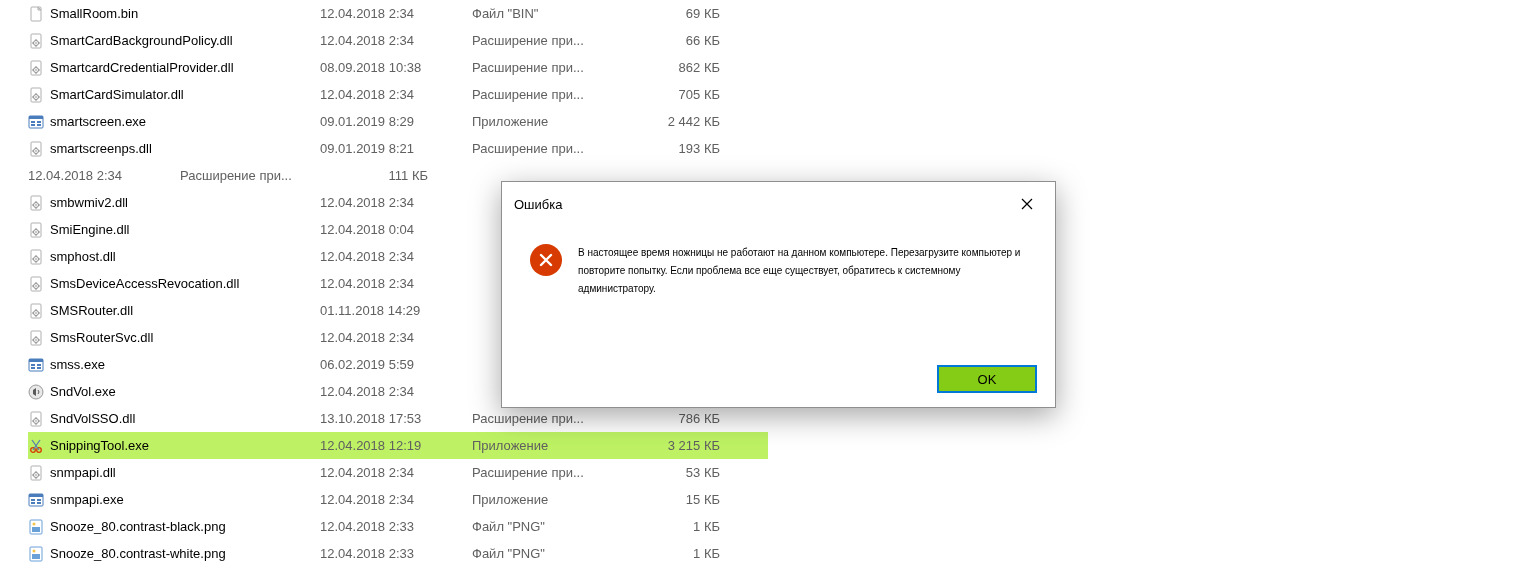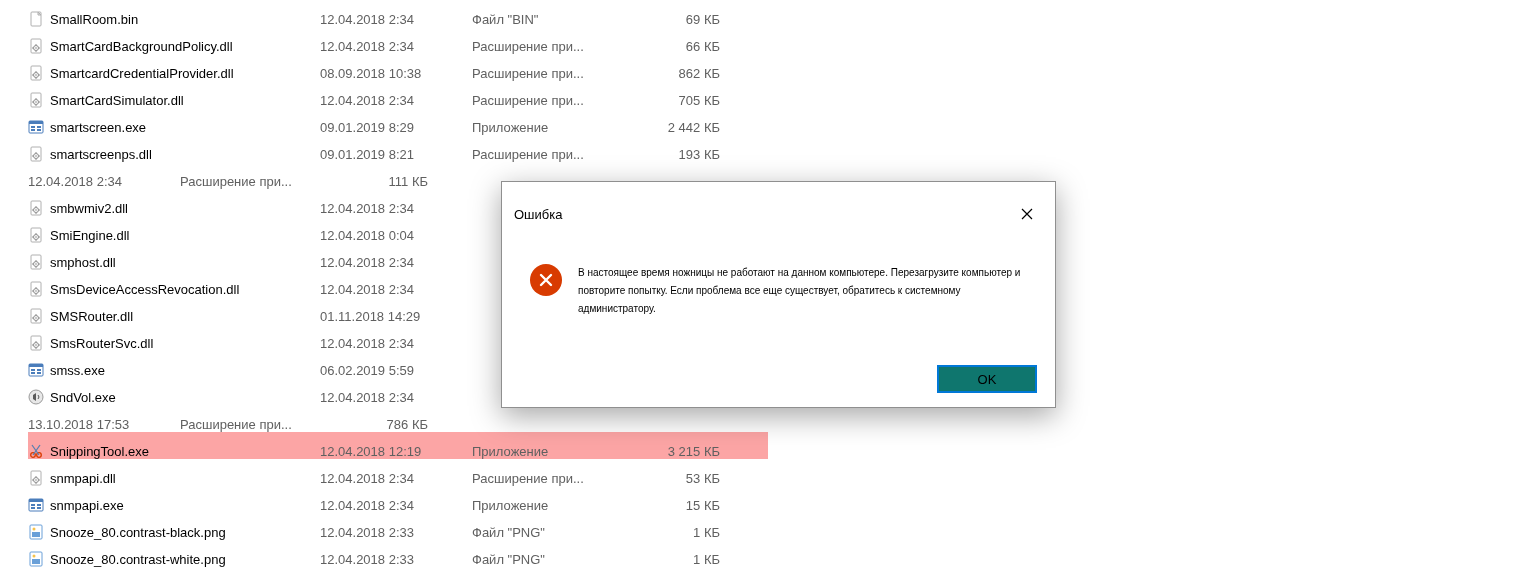--- a/index.html
+++ b/index.html
@@ -1,32 +1,32 @@
 <!DOCTYPE html>
 <html><head>
 <meta charset="utf-8">
 <style>
 html,body{margin:0;padding:0;font-family:"Segoe UI",Tahoma,sans-serif;font-size:13px;color:#000;background:#fff;width:1539px;height:570px;overflow:hidden}
 .explorer{position:absolute;left:28px;top:0;width:740px}
-.row{display:flex;align-items:flex-end;height:27px;white-space:nowrap}
-.row.sel{background:#fca5a5}
+.row{display:flex;align-items:center;height:27px;white-space:nowrap}
+.row.sel{background:#bef264}
 .ic{width:16px;height:16px;margin-right:6px;flex:0 0 16px;display:flex;align-items:center;justify-content:center}
 .col-name{width:292px;display:flex;align-items:center;overflow:hidden}
 .col-date{width:152px;color:#606060}
 .col-type{width:158px;color:#606060;overflow:hidden;text-overflow:ellipsis}
 .col-size{width:90px;color:#606060;text-align:right}
 #dlg{position:absolute;left:501px;top:181px;width:553px;height:225px;background:#fff;border:1px solid #8f8f8f;box-shadow:0 8px 28px rgba(0,0,0,.35)}
-#dlg .titlebar{height:36px;display:flex;align-items:center;padding:14px 12px;font-size:13px}
+#dlg .titlebar{height:36px;display:flex;align-items:center;padding:4px 12px;font-size:13px}
 #dlg .titlebar .sp{flex:1}
 #dlg .close{width:32px;height:32px;display:flex;align-items:center;justify-content:center;font-size:14px;font-family:Arial,sans-serif;cursor:default}
 #dlg .body{display:flex;padding:18px 28px 6px 28px}
 #dlg .erricon{width:32px;height:32px;border-radius:50%;background:#d83b01;color:#fff;display:flex;align-items:center;justify-content:center;font-size:18px;font-weight:bold;flex:0 0 32px;margin-right:16px}
 #dlg .msg{font-size:10px;line-height:18px;color:#000}
 #dlg .btns{position:absolute;right:18px;bottom:14px}
-#dlg button{width:100px;height:28px;background:#0f766e;border:2px solid #0078d7;font-family:inherit;font-size:13px;cursor:default}
+#dlg button{width:100px;height:28px;background:#84cc16;border:2px solid #0078d7;font-family:inherit;font-size:13px;cursor:default}
 svg{display:block}
 </style>
 </head>
 <body>
 
 <div class="explorer" id="explorer">
     <div class="row">
       <div class="col-name">
         <span class="ic">
           <svg width="16" height="16">
@@ -250,20 +250,31 @@
             <path d="M10 6 Q12 8 10 10" stroke="#5a5a5a" fill="none"></path>
           </svg>
         </span>
         <span>SndVol.exe</span>
       </div>
       <div class="col-date">12.04.2018 2:34</div>
       <div class="col-type"></div>
       <div class="col-size"></div>
     </div>
     <div class="row">
+      <div class="col-name">
+        <span class="ic">
+          <svg width="16" height="16">
+            <rect x="3" y="1" width="10" height="14" rx="1" fill="#fff" stroke="#b0b0b0"></rect>
+            <circle cx="8" cy="10" r="2.5" fill="none" stroke="#8a8a8a"></circle>
+            <circle cx="8" cy="10" r="0.8" fill="#8a8a8a"></circle>
+            <path d="M8 7 L8 6 M8 13 L8 14 M5 10 L4 10 M11 10 L12 10" stroke="#8a8a8a"></path>
+          </svg>
+        </span>
+        <span>SndVolSSO.dll</span>
+      </div>
       <div class="col-date">13.10.2018 17:53</div>
       <div class="col-type">Расширение при...</div>
       <div class="col-size">786 КБ</div>
     </div>
     <div class="row sel">
       <div class="col-name">
         <span class="ic">
           <svg width="16" height="16">
             <circle cx="5" cy="12" r="2.3" fill="none" stroke="#d83b01" stroke-width="1.3"></circle>
             <circle cx="11" cy="12" r="2.3" fill="none" stroke="#d83b01" stroke-width="1.3"></circle>

